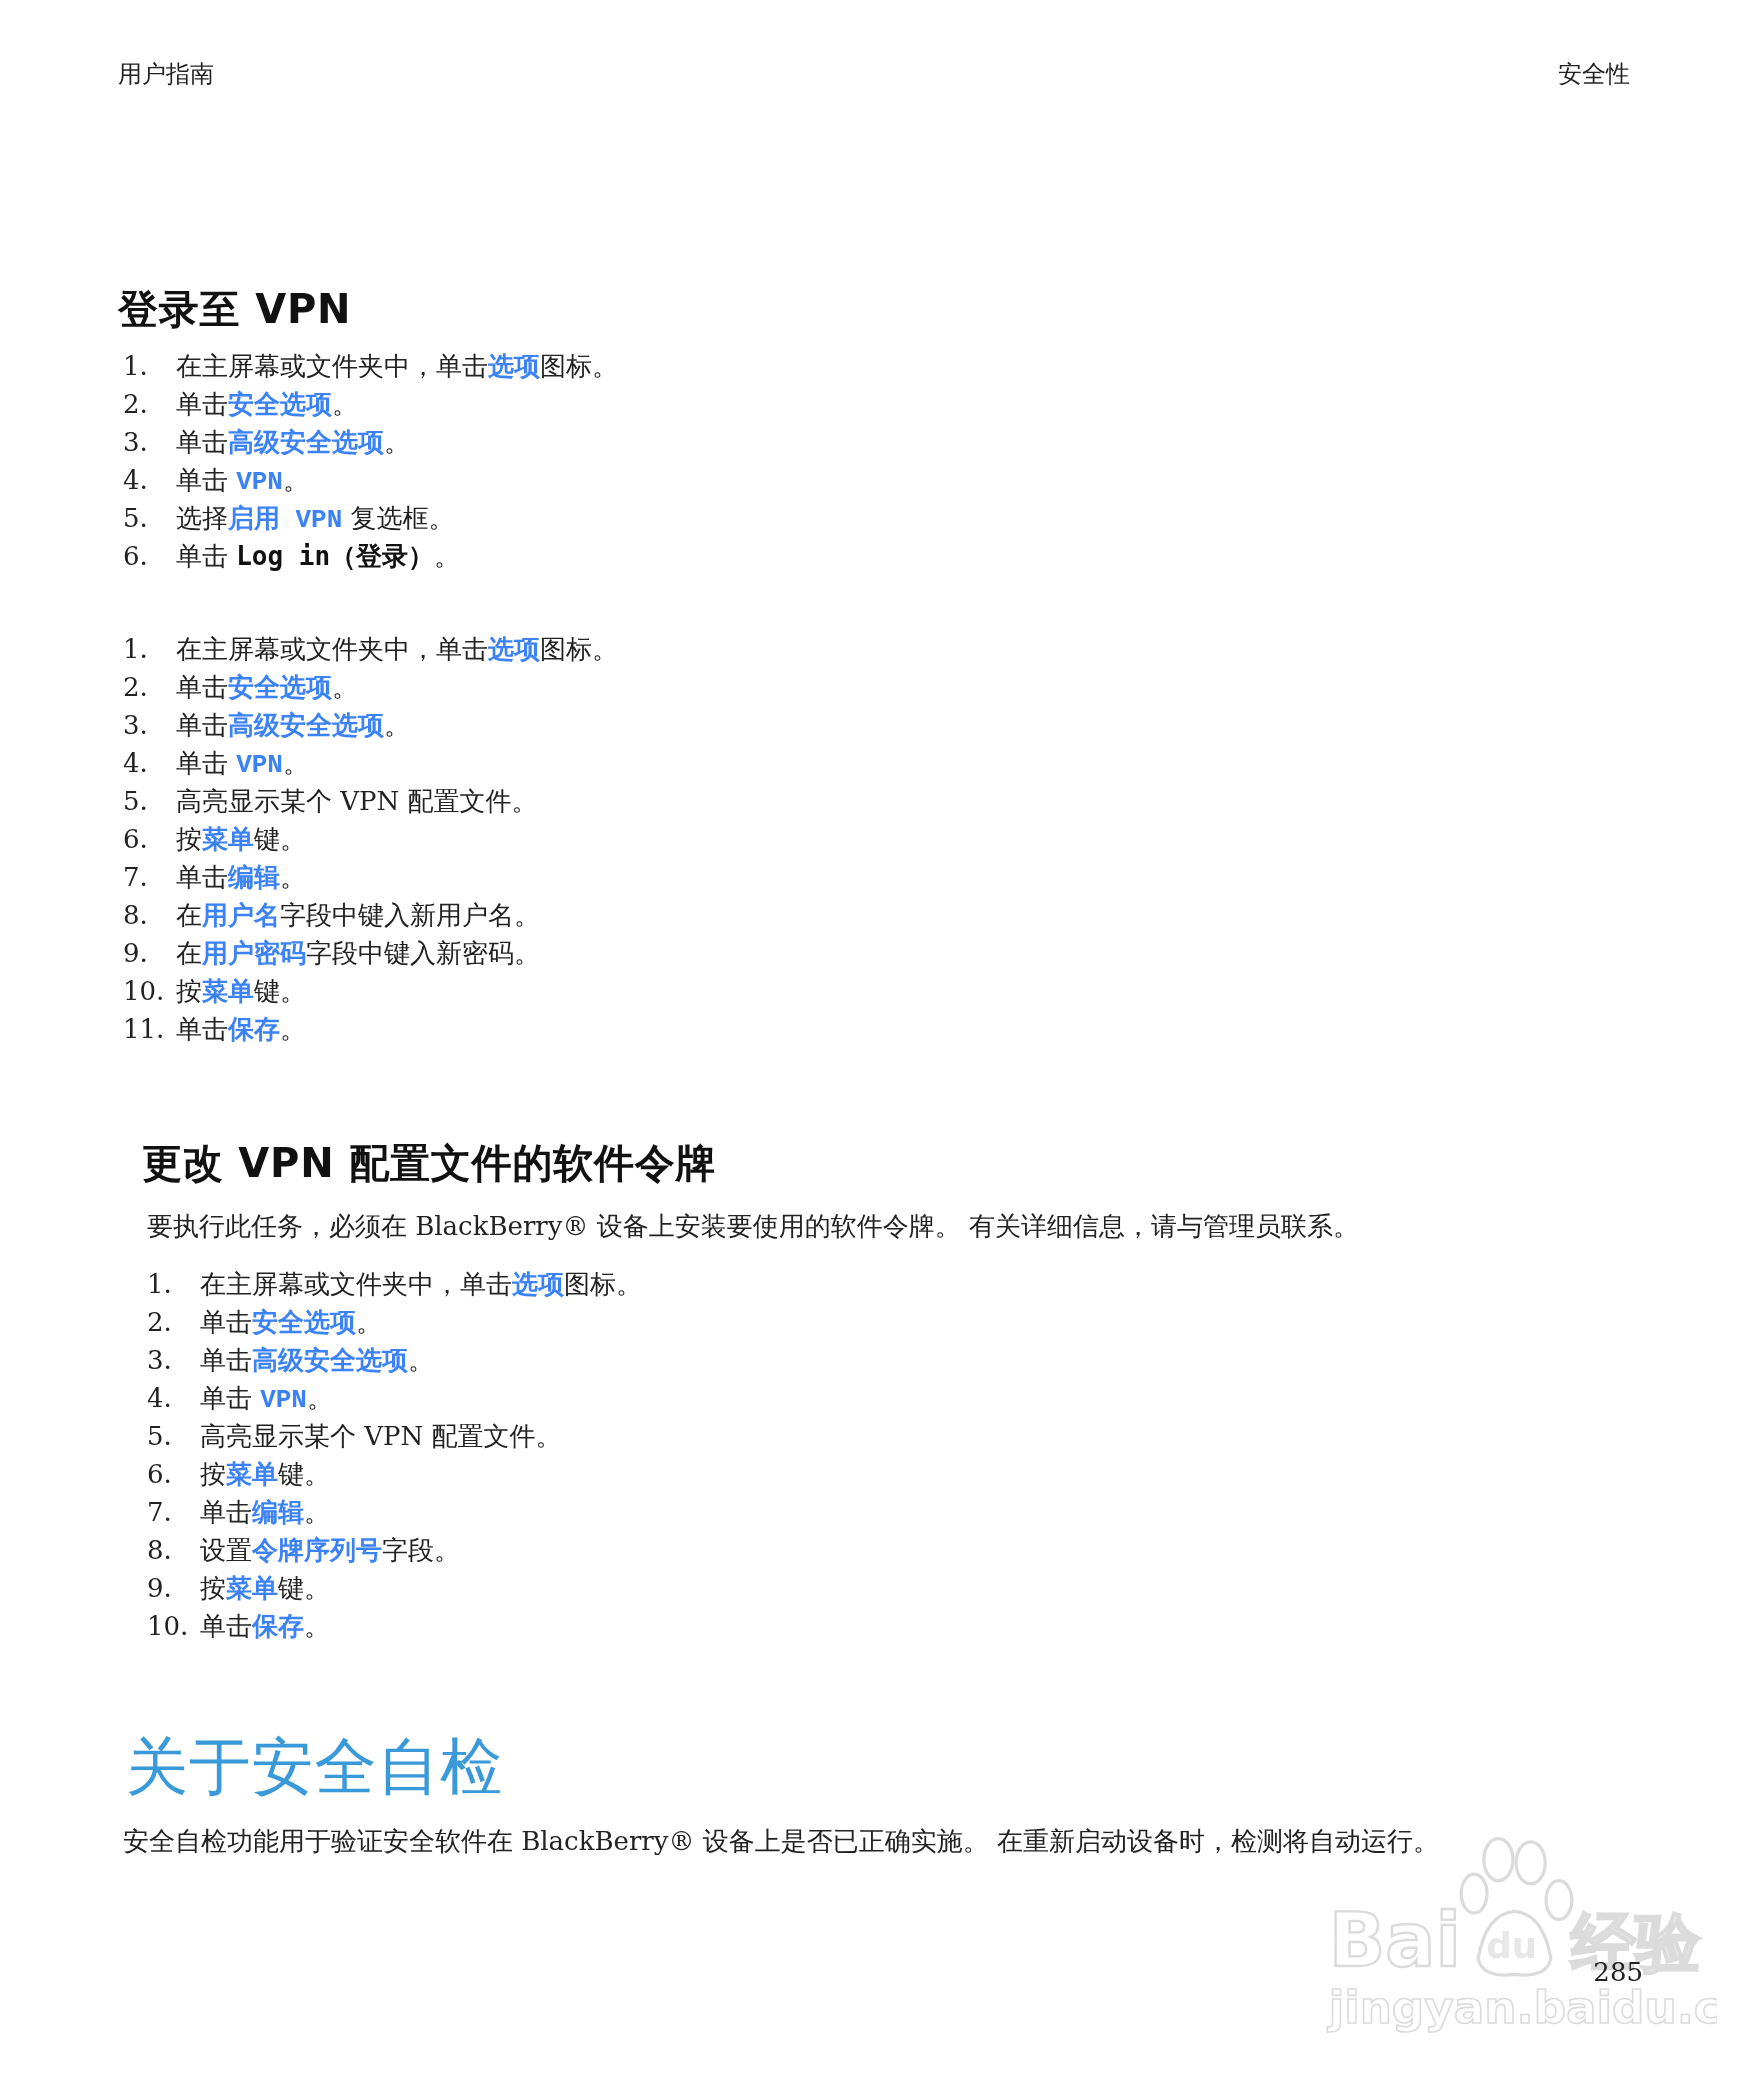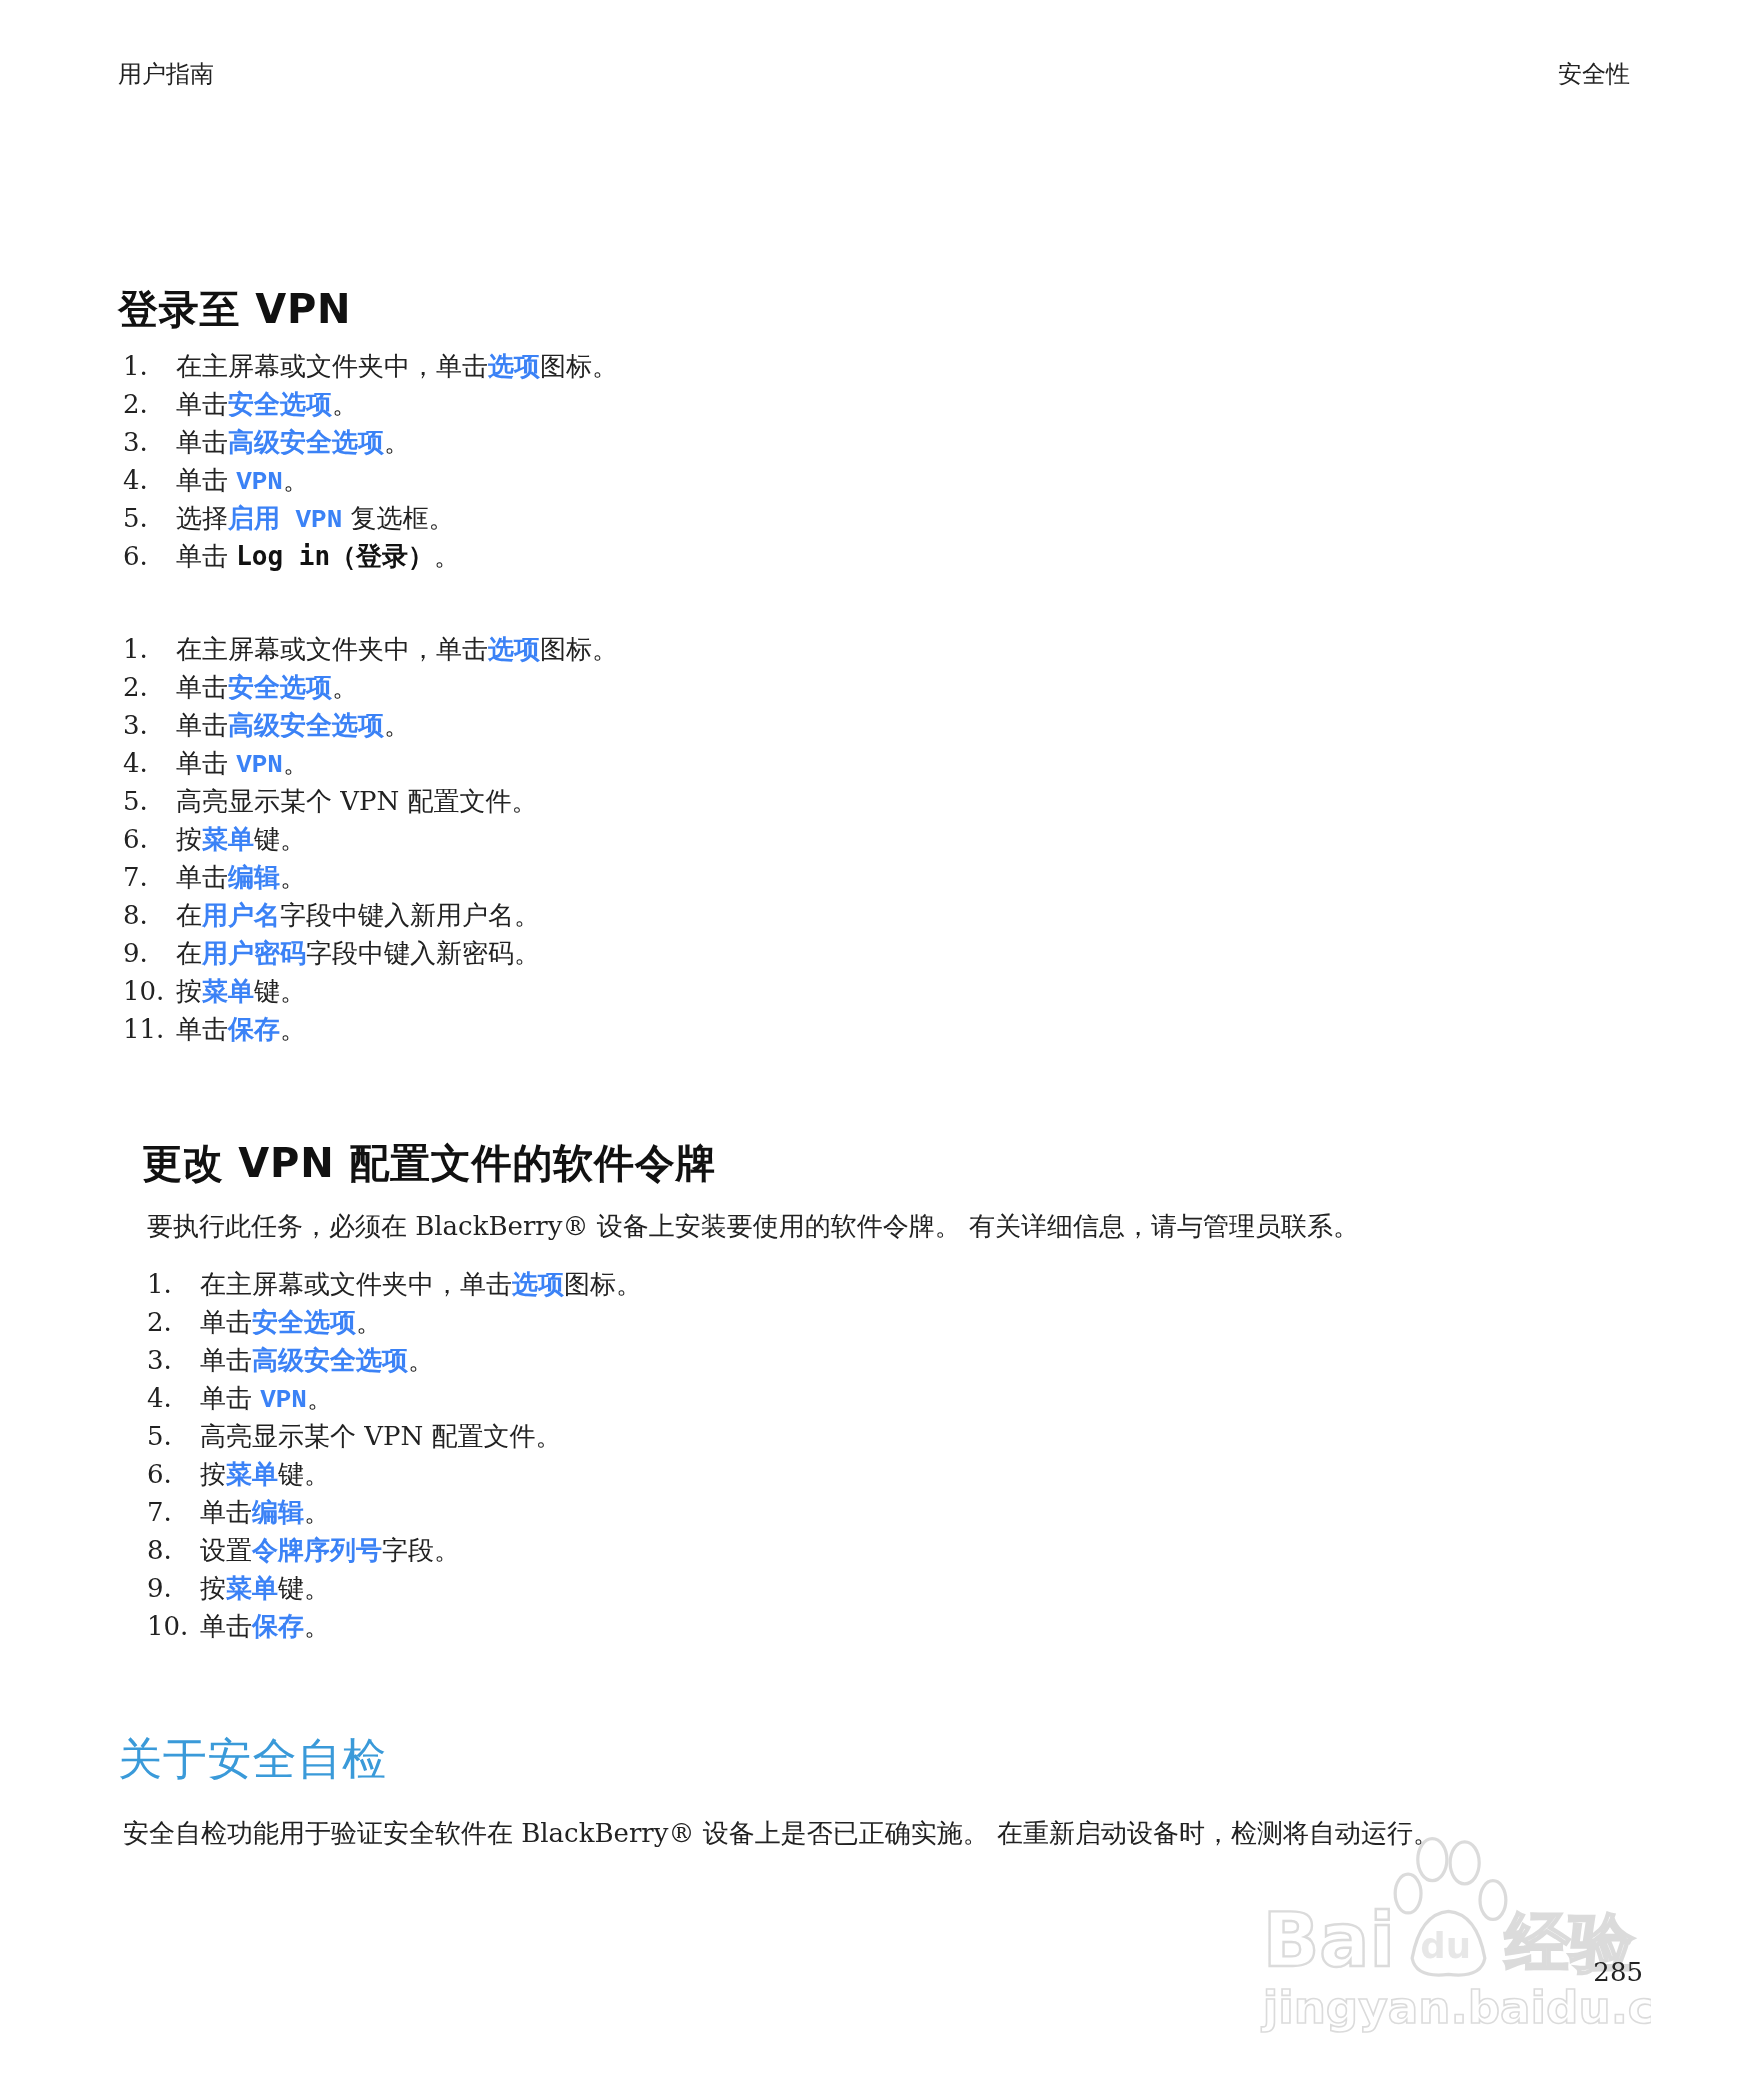--- a/index.html
+++ b/index.html
@@ -16,39 +16,39 @@
   .rh-right { right: 118px; }
 
   .section { position: absolute; left: 118px; right: 118px; }
   .h2 {
     font-family: "DejaVu Sans", "Liberation Sans", sans-serif;
     font-weight: bold; font-size: 40px; line-height: 49px; margin: 0;
     color: #111; letter-spacing: 0.8px;
   }
   .h1-blue {
     font-family: "DejaVu Sans", "Liberation Sans", sans-serif;
-    font-size: 44px; line-height: 58px; margin: 0; color: #3a9ad9; font-weight: normal;
+    font-size: 62px; line-height: 58px; margin: 8px; color: #3a9ad9; font-weight: normal;
     letter-spacing: 0.8px;
   }
   ol.steps { list-style: none; margin: 0; padding: 0; }
   ol.steps li {
     display: flex; height: 38px; line-height: 38px; font-size: 26px; color: #222;
     white-space: nowrap;
   }
   .num { width: 53px; flex: none; padding-left: 4.9px; }
   .txt b, .txt .ui {
     font-family: Liberation Mono, monospace; font-weight: bold; color: #3b82f6;
   }
   .txt .mono { font-family: "DejaVu Sans Mono", "Liberation Mono", monospace; font-weight: bold; color:#111; }
   .para { font-size: 26px; line-height: 38px; color: #222; margin: 0; padding-left: 4.9px; white-space: nowrap; }
   .page-number {
     position: absolute; right: 105px; top: 1957px; font-size: 26px; color: #222; z-index: 2;
   }
   .watermark {
-    position: absolute; left: 1246px; top: 1837px; width: 405px; height: 202px;
+    position: absolute; left: 1312px; top: 1837px; width: 405px; height: 202px;
     opacity: 0.35; z-index: 1; pointer-events: none; text-align: center;
   }
 </style>
 </head>
 <body>
 
 <div class="running-head rh-left">用户指南</div>
 <div class="running-head rh-right">安全性</div>
 
 <div class="section" style="top:285px;">

